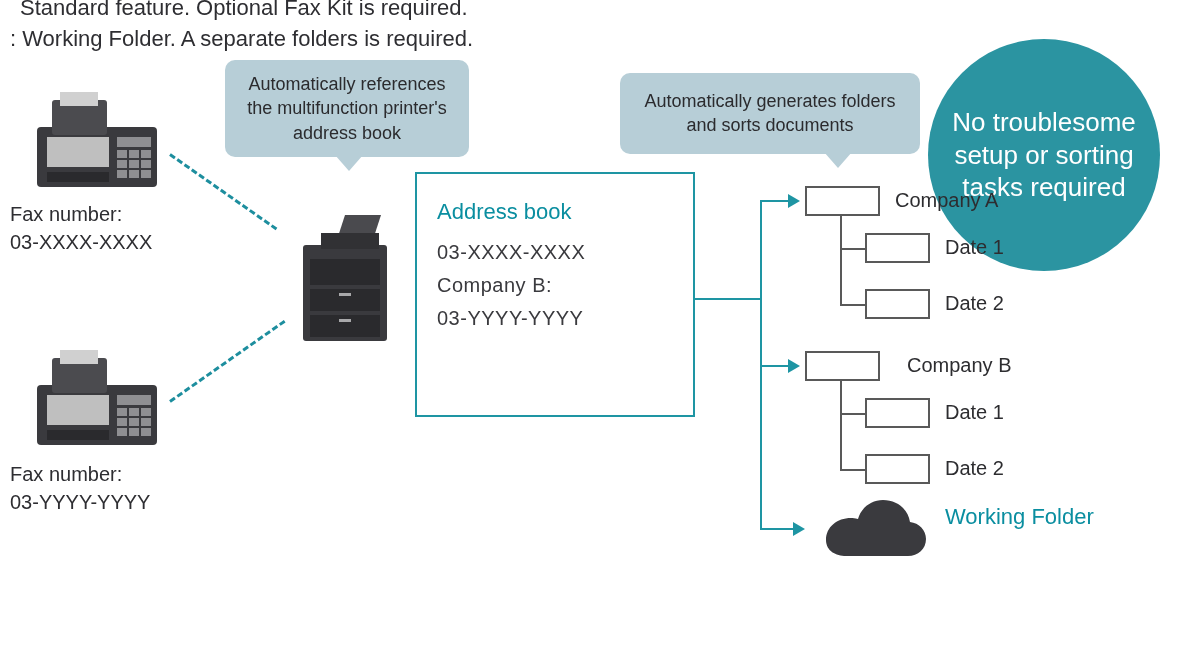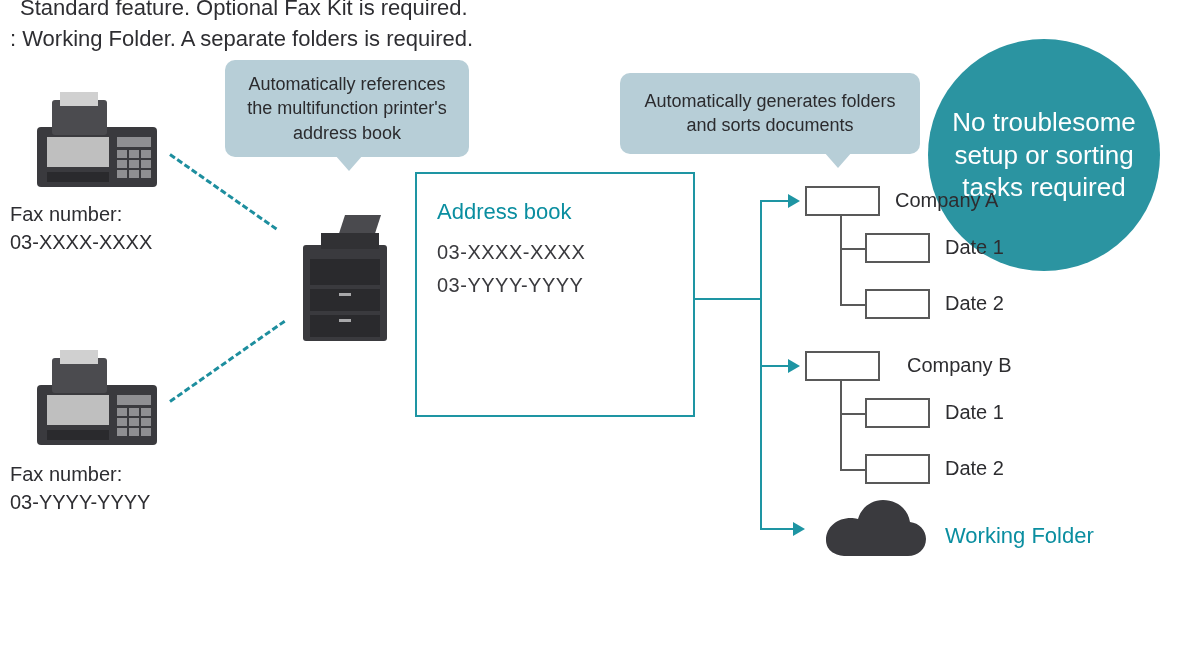--- a/index.html
+++ b/index.html
@@ -254,20 +254,21 @@
 </div>
 
 <div class="badge">
   <span>No troublesome setup or sorting tasks required</span>
 </div>
 
 <div class="addr-box">
   <div class="addr-title">Address book</div>
   <div class="addr-body">
     <span>03-XXXX-XXXX</span>
+    <span>Company B:</span>
     <span>03-YYYY-YYYY</span>
   </div>
 </div>
 
 <div class="hline" style="left:695px; top:298px; width:65px;"></div>
 <div class="vline" style="left:760px; top:200px; height:328px;"></div>
 
 <div class="hline" style="left:760px; top:200px; width:30px;"></div>
 <div class="arrow-right" style="left:788px; top:194px;"></div>
 
@@ -297,14 +298,14 @@
   <div class="tree-label" style="left:150px; top:223px;">Date 1</div>
   <div class="tree-line-h" style="left:45px; top:291px; width:25px;"></div>
   <div class="folder-rect" style="left:70px; top:276px;"></div>
   <div class="tree-label" style="left:150px; top:279px;">Date 2</div>
 
   <div class="cloud" style="left:25px; top:320px;">
     <svg viewBox="0 0 110 80">
       <path d="M88 58c10 0 18-7 18-17 0-9-7-16-16-17-2-13-13-22-27-22-12 0-22 8-25 19-3-1-5-1-7-1-14 0-25 9-25 22 0 11 10 16 20 16h62z" fill="#3a3a3e"></path>
     </svg>
   </div>
-  <div class="cloud-label" style="left:150px; top:344px;">Working Folder</div>
+  <div class="cloud-label" style="left:150px; top:325px;">Working Folder</div>
 </div>
 
 </body></html>

